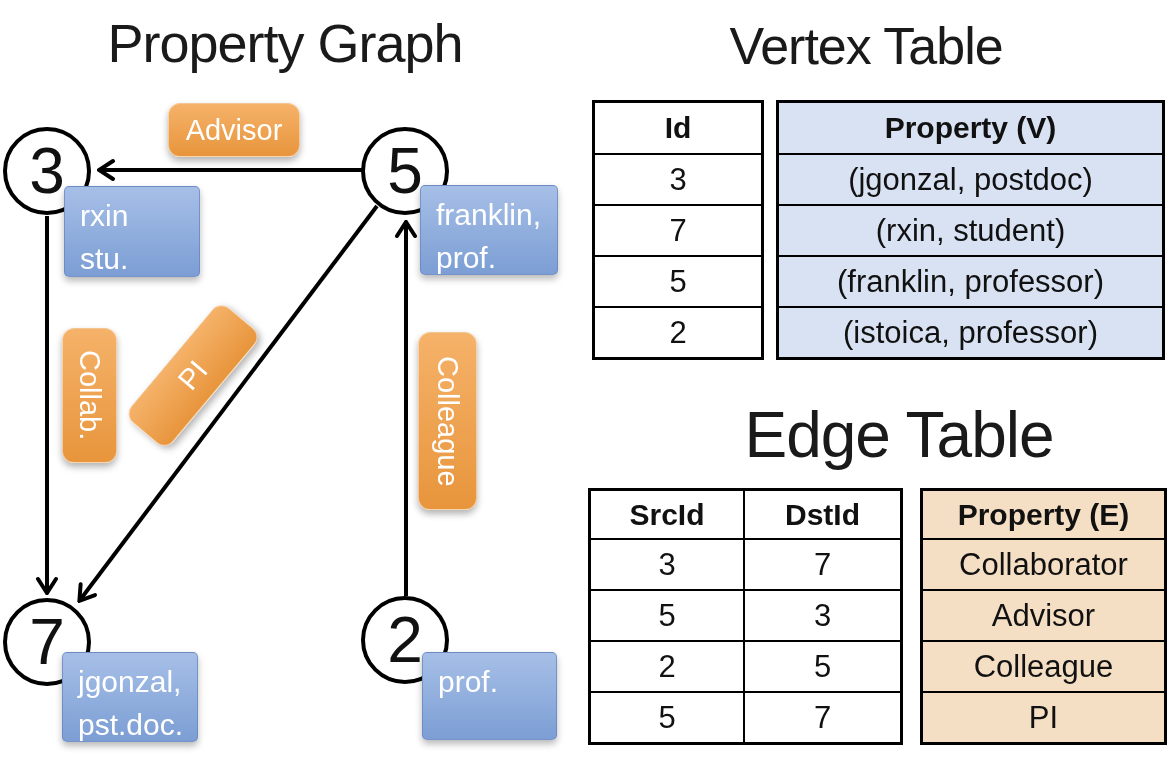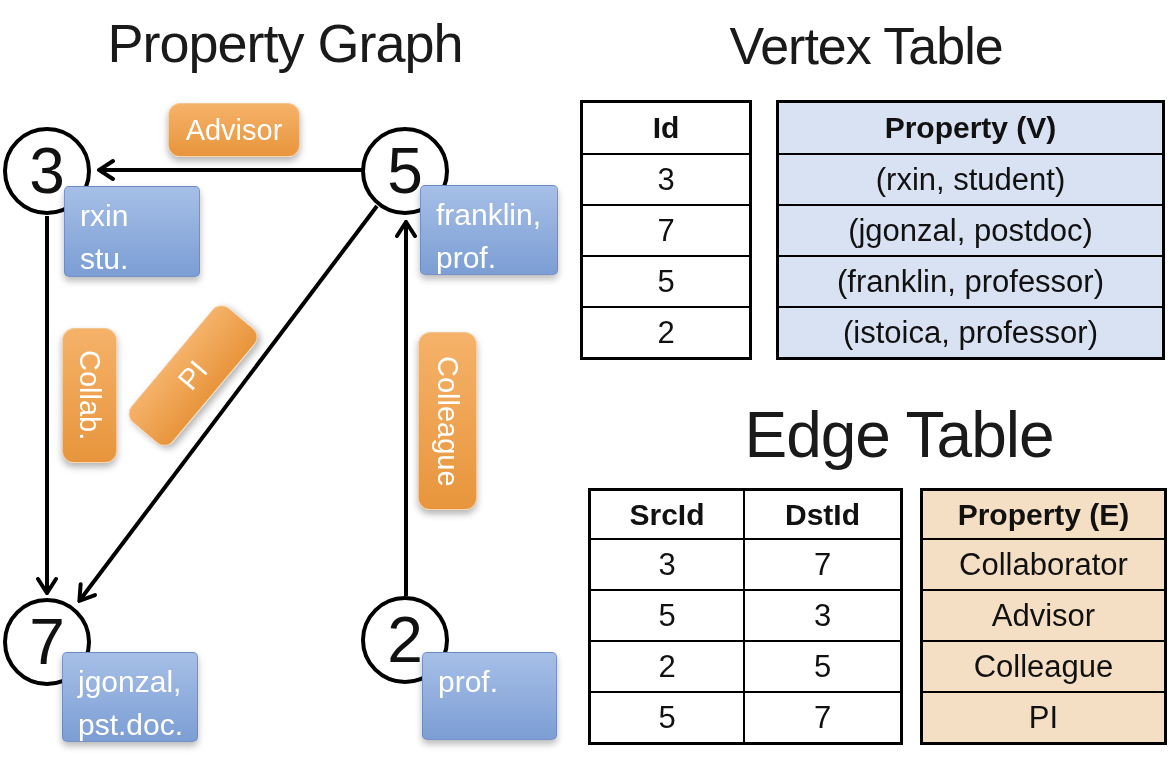--- a/index.html
+++ b/index.html
@@ -92,21 +92,21 @@
   <div class="prop-box" style="left:62px;top:652px;width:136px;height:90px;">
     <div>jgonzal,</div>
     <div>pst.doc.</div>
   </div>
   <div class="prop-box" style="left:422px;top:652px;width:135px;height:88px;">
     <div>prof.</div>
   </div>
 
   <div class="title" style="left:585px;top:16px;width:562px;font-size:52px;">Vertex Table</div>
 
-  <table class="tbl" style="left:580px;top:100px;width:172px;">
+  <table class="tbl" style="left:592px;top:100px;width:172px;">
     <tbody>
         <tr>
           <td class="hdr" style="height:50px;">Id</td>
         </tr>
     <tr>
           <td style="height:49px;">3</td>
         </tr>
     <tr>
           <td style="height:49px;">7</td>
         </tr>
@@ -118,24 +118,24 @@
         </tr>
   </tbody>
     </table>
 
   <table class="tbl vprop" style="left:776px;top:100px;width:389px;">
     <tbody>
         <tr>
           <td class="hdr" style="height:50px;">Property (V)</td>
         </tr>
     <tr>
-          <td style="height:49px;">(rxin, student)</td>
+          <td style="height:49px;">(jgonzal, postdoc)</td>
         </tr>
     <tr>
-          <td style="height:49px;">(jgonzal, postdoc)</td>
+          <td style="height:49px;">(rxin, student)</td>
         </tr>
     <tr>
           <td style="height:49px;">(franklin, professor)</td>
         </tr>
     <tr>
           <td style="height:49px;">(istoica, professor)</td>
         </tr>
   </tbody>
     </table>
 

